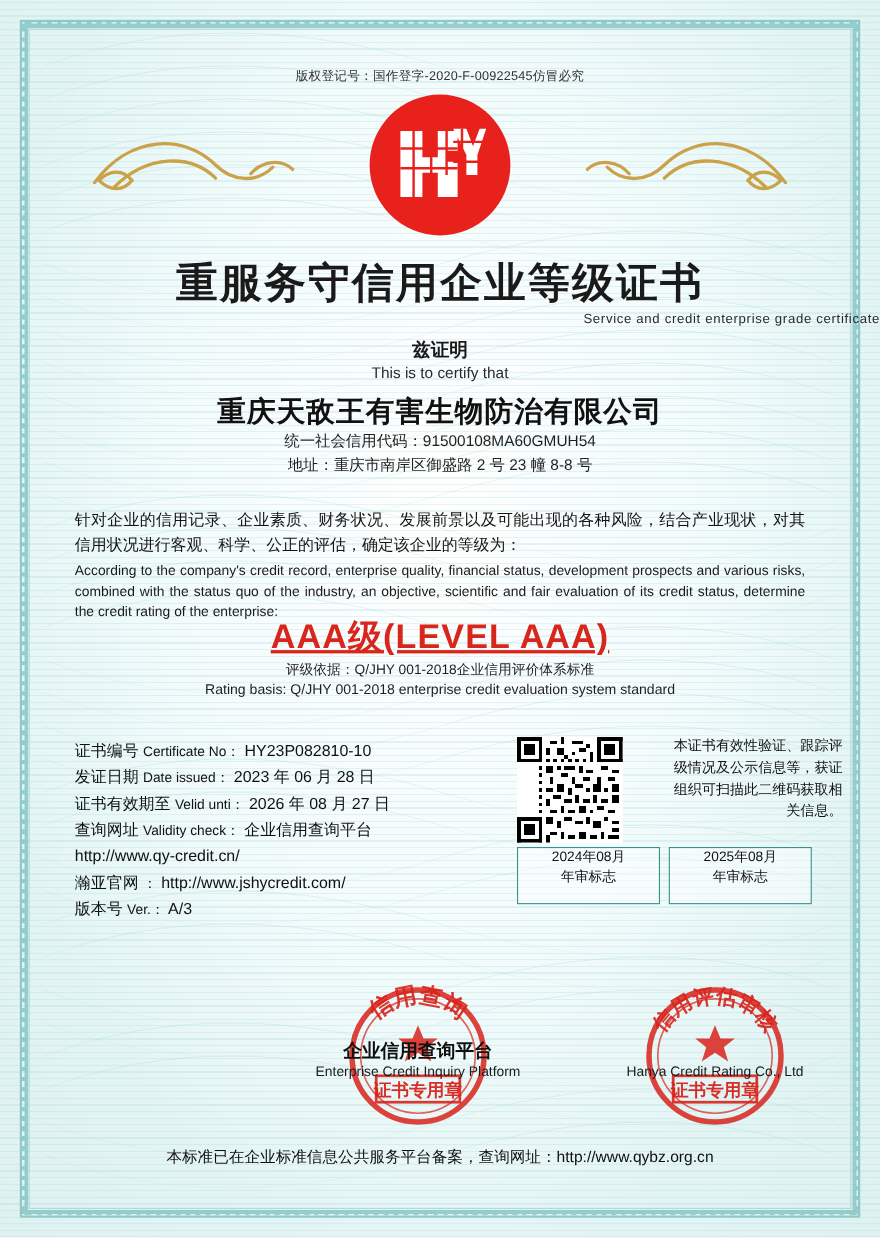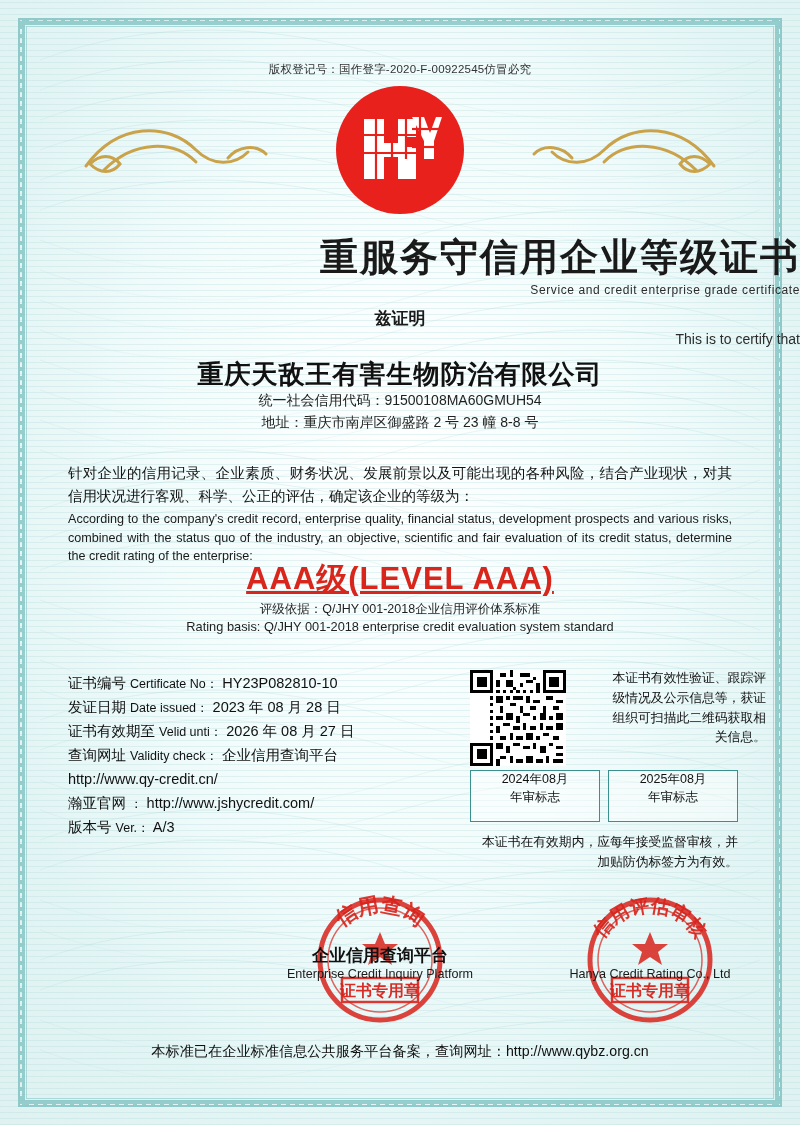--- a/index.html
+++ b/index.html
@@ -104,21 +104,21 @@
     width: 220px;
     height: 70px;
   }
   .flourish.left { left: 78px; }
   .flourish.right { right: 78px; }
 
   .title-cn {
     position: absolute;
     top: 232px;
     width: 100%;
-    text-align: right;
+    text-align: center;
     font-size: 38px;
     font-weight: bold;
     color: #1a1a1a;
     letter-spacing: 2px;
     font-family: "Liberation Serif", "DejaVu Serif", serif;
   }
   .title-en {
     position: absolute;
     top: 283px;
     width: 100%;
@@ -133,21 +133,21 @@
     width: 100%;
     text-align: center;
     font-size: 17px;
     color: #1a1a1a;
     font-weight: 600;
   }
   .certify-en {
     position: absolute;
     top: 331px;
     width: 100%;
-    text-align: right;
+    text-align: center;
     font-size: 14px;
     color: #2b2b2b;
   }
   .company-name {
     position: absolute;
     top: 357px;
     width: 100%;
     text-align: center;
     font-size: 26px;
     font-weight: bold;
@@ -453,21 +453,21 @@
 
   <div class="details-block">
     <div class="row">
       <span class="label-cn">证书编号</span>
       <span class="label-en">Certificate No：</span>
       <span class="value">HY23P082810-10</span>
     </div>
     <div class="row">
       <span class="label-cn">发证日期</span>
       <span class="label-en">Date issued：</span>
-      <span class="value">2023 年 08 月 28 日</span>
+      <span class="value">2023 年 06 月 28 日</span>
     </div>
     <div class="row">
       <span class="label-cn">证书有效期至</span>
       <span class="label-en">Velid unti：</span>
       <span class="value">2026 年 08 月 27 日</span>
     </div>
     <div class="row">
       <span class="label-cn">查询网址</span>
       <span class="label-en">Validity check：</span>
       <span class="value">企业信用查询平台</span>
@@ -598,21 +598,20 @@
     <div class="annual-cell">
       <span>2024年08月</span>
       <span>年审标志</span>
     </div>
     <div class="annual-cell">
       <span>2025年08月</span>
       <span>年审标志</span>
     </div>
   </div>
 
-  <div class="annual-note">本证书在有效期内，应每年接受监督审核，并加贴防伪标签方为有效。</div>
 
   <div class="seals">
     <svg class="seal left" viewBox="0 0 160 160">
       <defs>
         <path id="arcTopL" d="M 26 86 A 54 54 0 0 1 134 86"></path>
       </defs>
       <circle cx="80" cy="80" r="60" fill="none" stroke="#d8221b" stroke-width="5" opacity="0.85"></circle>
       <circle cx="80" cy="80" r="52" fill="none" stroke="#d8221b" stroke-width="1.5" opacity="0.7"></circle>
       <text font-size="21" font-weight="bold" fill="#d8221b" opacity="0.9" font-family="'Liberation Serif', serif">
         <textPath href="#arcTopL" startOffset="50%" text-anchor="middle">信用查询</textPath>

